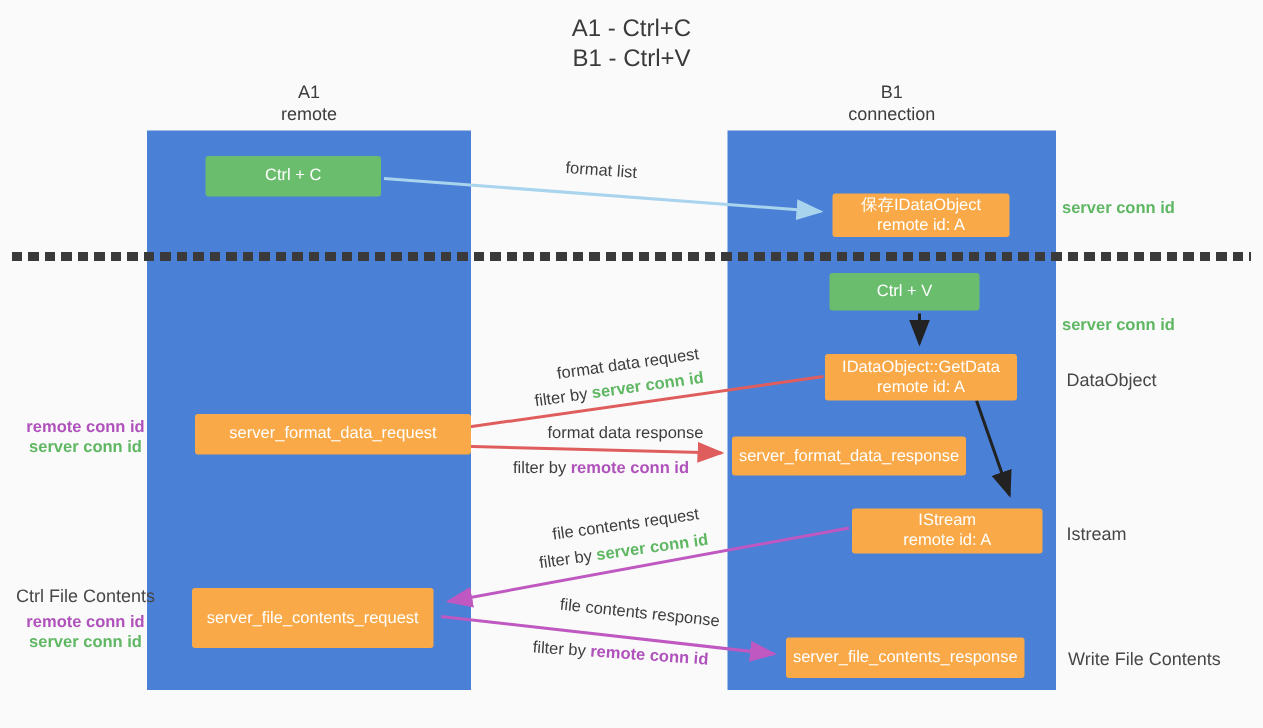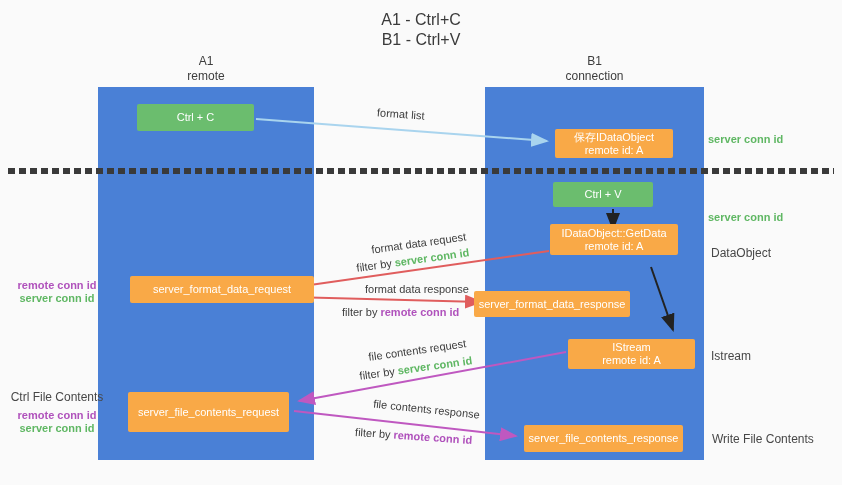--- a/index.html
+++ b/index.html
@@ -88,30 +88,30 @@
 
   <div class="node orange" style="left:555px;top:129px;width:118px;height:29px;">
     <div>保存IDataObject</div>
     <div>remote id: A</div>
   </div>
 
   <div class="node green" style="left:553px;top:182px;width:100px;height:25px;">
     <div>Ctrl + V</div>
   </div>
 
-  <div class="node orange" style="left:550px;top:224px;width:128px;height:31px;">
+  <div class="node orange" style="left:550px;top:236px;width:128px;height:31px;">
     <div>IDataObject::GetData</div>
     <div>remote id: A</div>
   </div>
 
   <div class="node orange" style="left:130px;top:276px;width:184px;height:27px;">
     <div>server_format_data_request</div>
   </div>
 
-  <div class="node orange" style="left:474px;top:291px;width:156px;height:26px;">
+  <div class="node orange" style="left:488px;top:291px;width:156px;height:26px;">
     <div>server_format_data_response</div>
   </div>
 
   <div class="node orange" style="left:568px;top:339px;width:127px;height:30px;">
     <div>IStream</div>
     <div>remote id: A</div>
   </div>
 
   <div class="node orange" style="left:128px;top:392px;width:161px;height:40px;">
     <div>server_file_contents_request</div>

